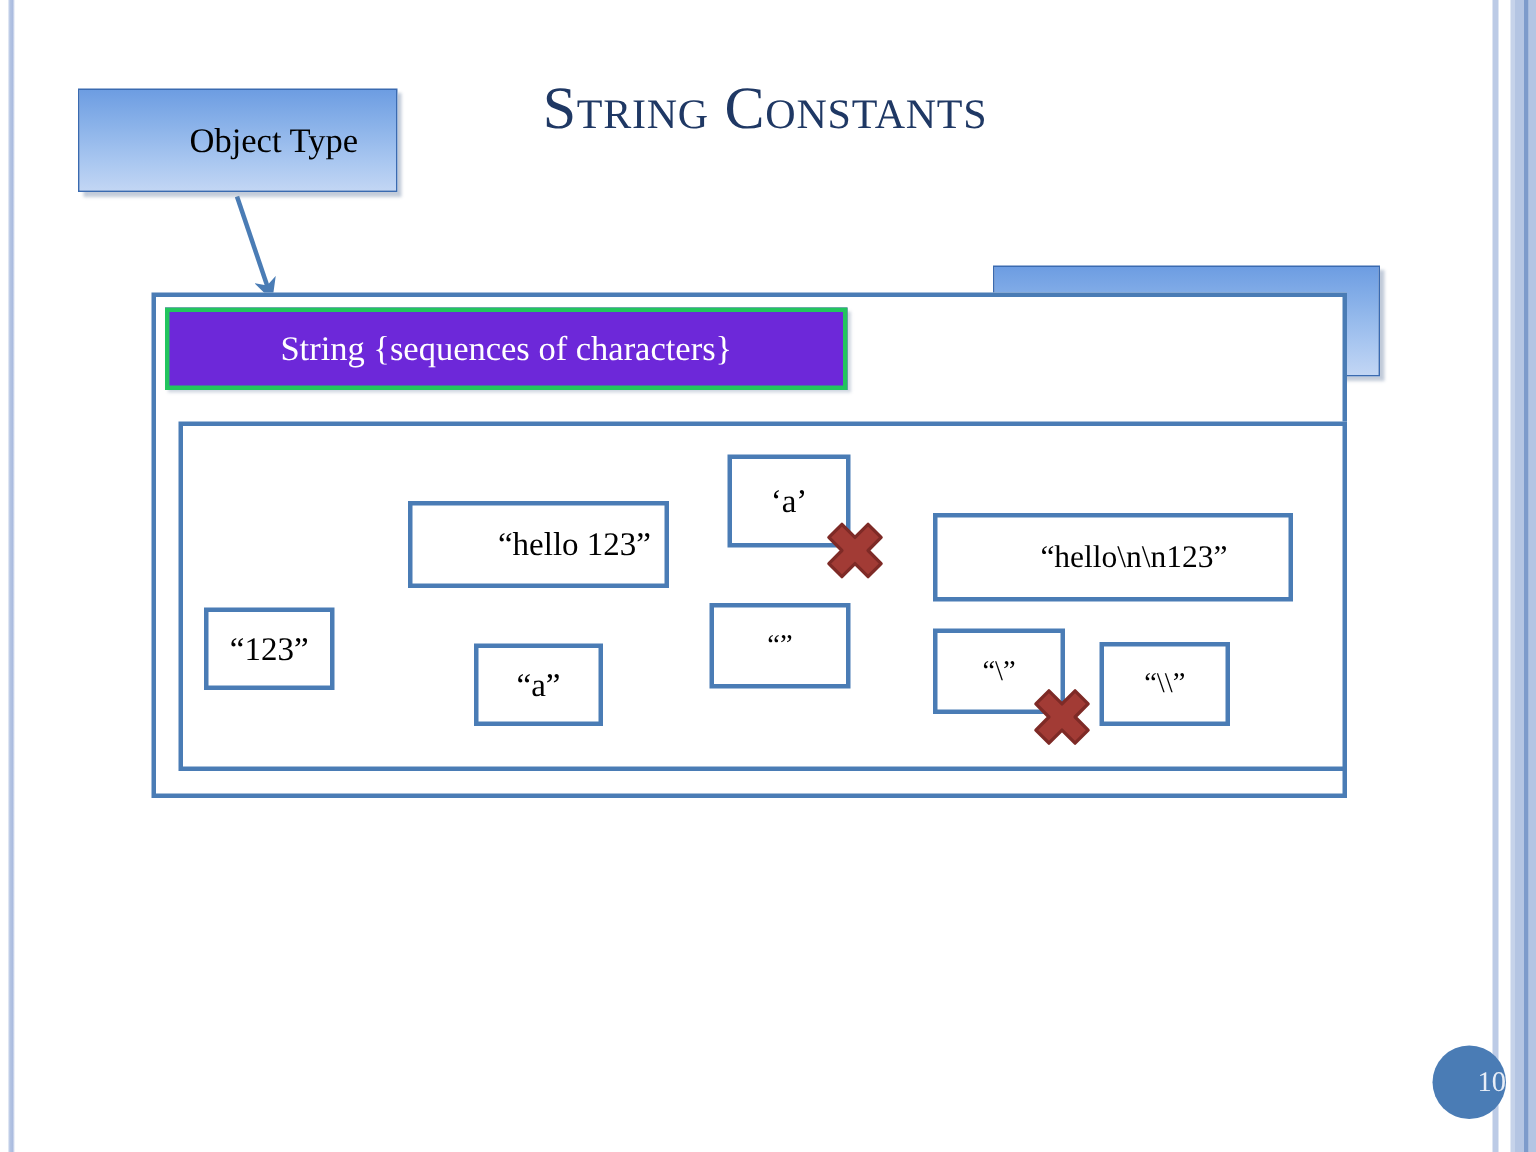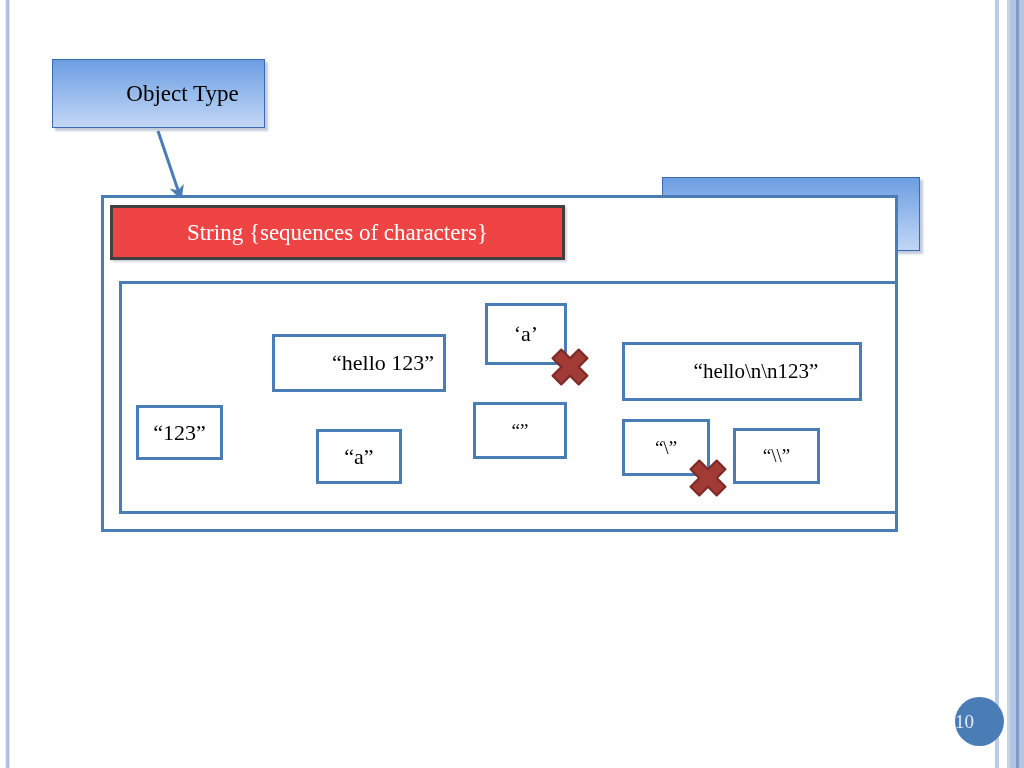--- a/index.html
+++ b/index.html
@@ -94,22 +94,22 @@
     left: 101px; top: 195px;
     width: 797px; height: 337px;
     border: 3px solid #4a7cb5;
     box-sizing: border-box;
     background: #ffffff;
   }
   .header-box {
     position: absolute;
     left: 110px; top: 205px;
     width: 455px; height: 55px;
-    background: #ef4444;
-    border: 3px solid #404040;
+    background: #6d28d9;
+    border: 3px solid #22c55e;
     box-sizing: border-box;
     color: #ffffff;
     font-family: "Liberation Serif", serif;
     font-size: 23px;
     display: flex;
     align-items: center;
     justify-content: center;
     box-shadow: 2px 2px 2px rgba(120,140,170,0.35);
   }
   .inner-box {
@@ -158,38 +158,39 @@
     position: absolute;
     left: 955px; top: 697px;
     width: 49px; height: 49px;
     border-radius: 50%;
     background: #4a7cb5;
     color: #e8eef7;
     font-family: "Liberation Serif", serif;
     font-size: 19px;
     display: flex;
     align-items: center;
-    justify-content: flex-start;
+    justify-content: flex-end;
   }
 </style>
 </head>
 <body>
 
 <div class="slide">
 
   <div class="edge-left"></div>
 
   <div class="edge-right">
     <div class="stripe s1"></div>
     <div class="stripe s2"></div>
     <div class="stripe s3"></div>
     <div class="stripe s4"></div>
     <div class="stripe s5"></div>
   </div>
 
+  <div class="title">String Constants</div>
 
   <svg class="connectors" viewBox="0 0 1024 768" xmlns="http://www.w3.org/2000/svg">
     <defs>
       <marker id="arrowhead" markerWidth="5" markerHeight="5" refX="3.4" refY="2.5" orient="auto" markerUnits="strokeWidth">
         <path d="M0,0 L5,2.5 L0,5 L1.4,2.5 z" fill="#4a7cb5"></path>
       </marker>
     </defs>
     <line x1="158" y1="131" x2="180" y2="196" stroke="#4a7cb5" stroke-width="3" marker-end="url(#arrowhead)"></line>
     <line x1="660" y1="218" x2="572" y2="232" stroke="#4a7cb5" stroke-width="3" marker-end="url(#arrowhead)"></line>
   </svg>

